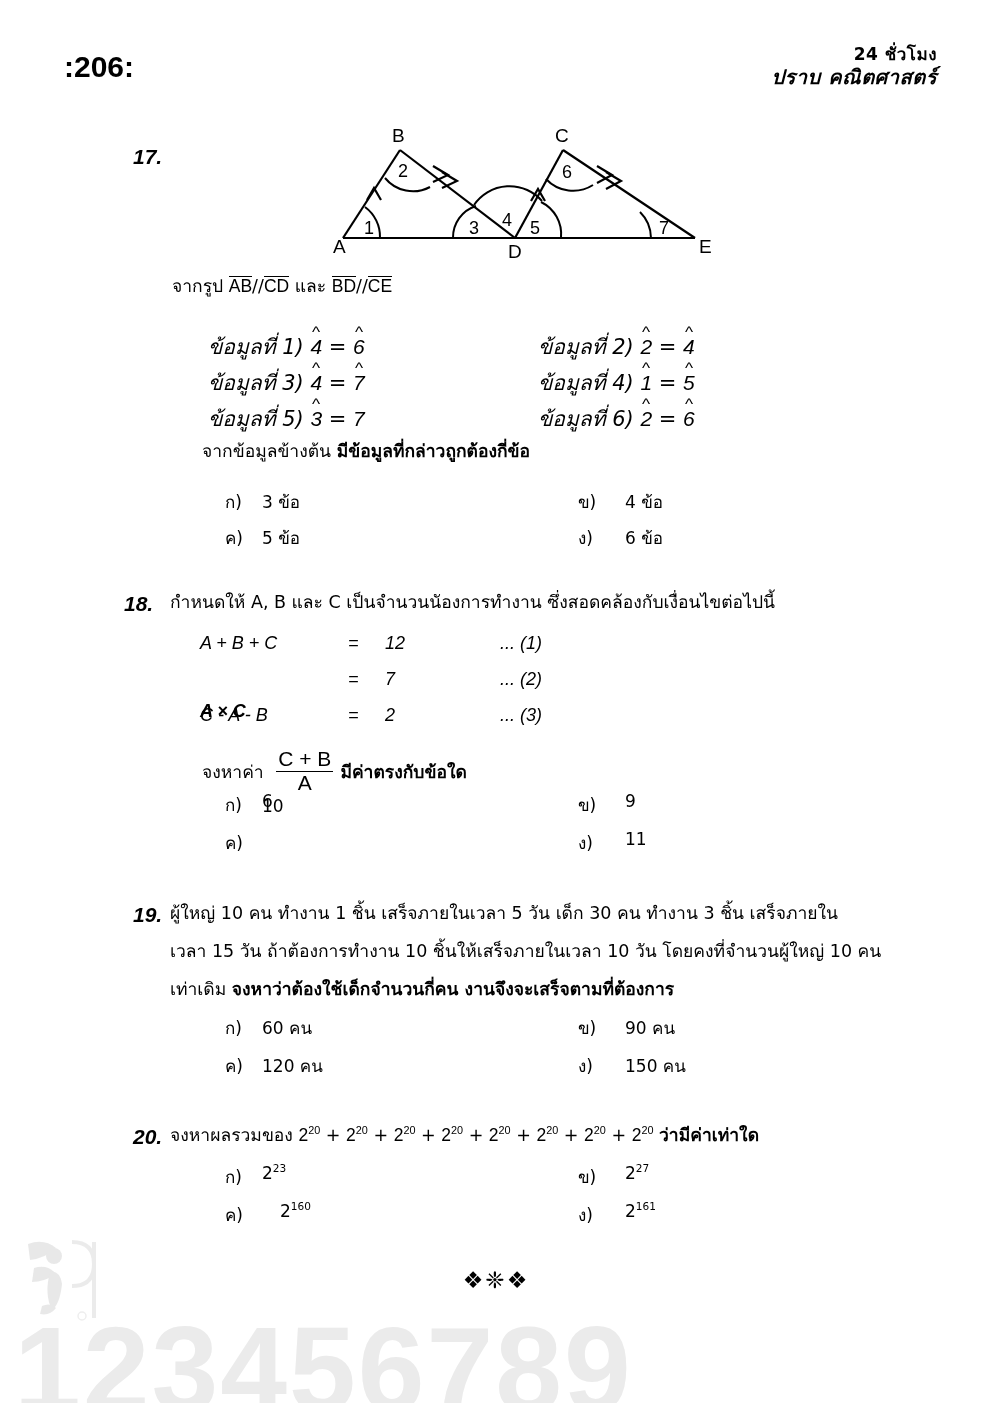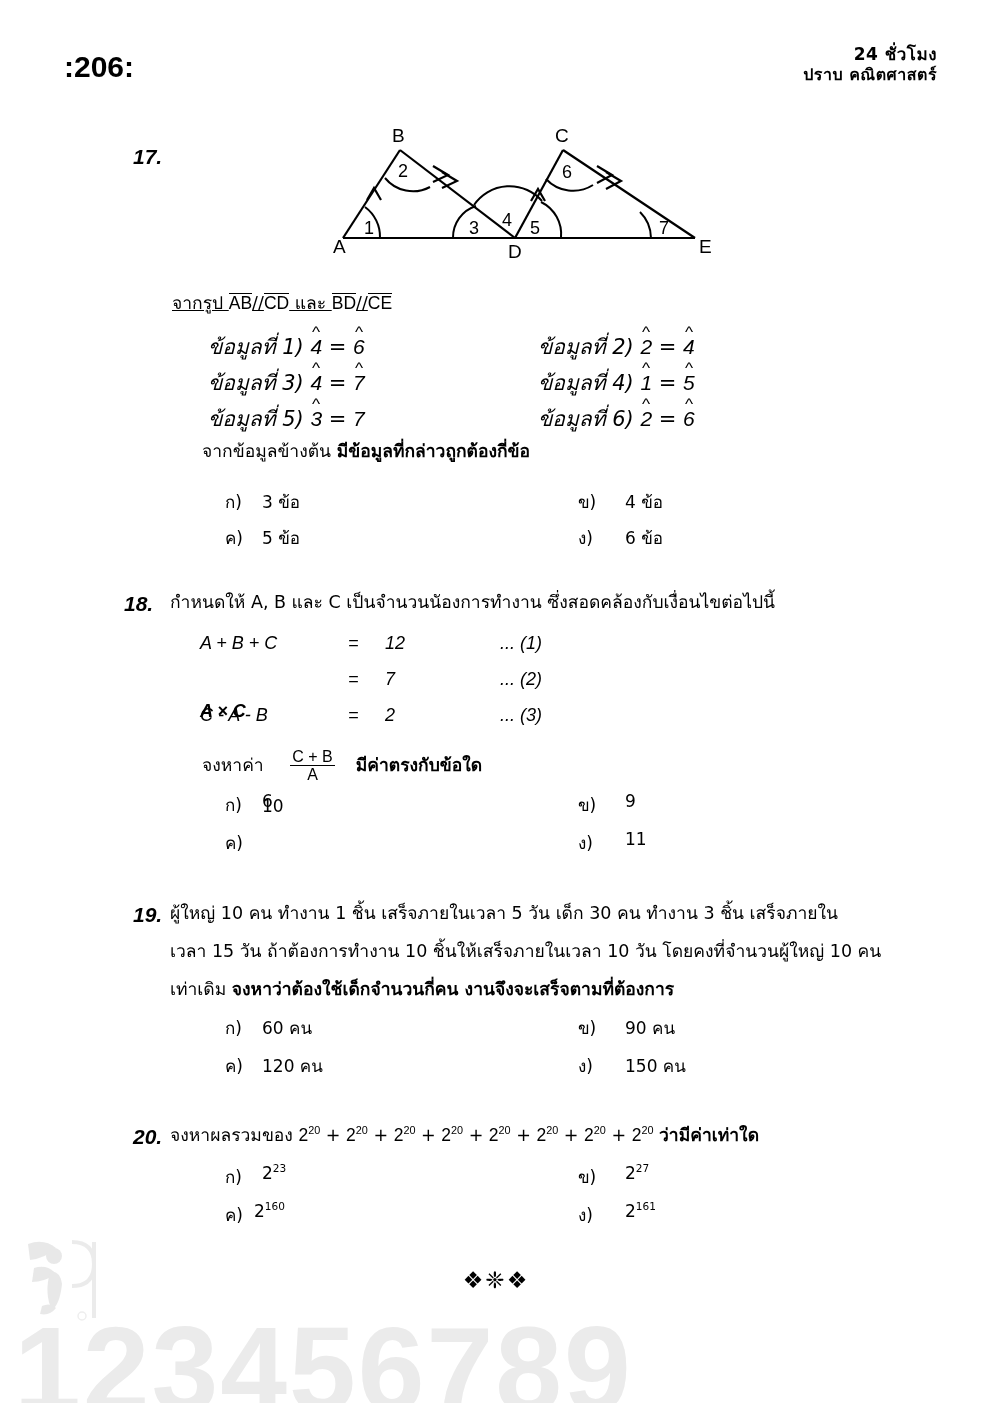--- a/index.html
+++ b/index.html
@@ -34,24 +34,25 @@
     text-align: right;
     line-height: 1.25;
   }
   .header-right .hr-line1 {
     font-size: 17px;
     font-weight: bold;
     font-family: "DejaVu Sans", sans-serif;
     letter-spacing: 0.5px;
   }
   .header-right .hr-line2 {
-    font-size: 16px;
+    font-size: 20px;
     font-weight: bold;
     font-family: "DejaVu Sans", sans-serif;
     letter-spacing: 0.5px;
+    font-style: italic;
   }
 
   
   .qnum {
     position: absolute;
     font-size: 21px;
     font-weight: bold;
     font-style: italic;
     font-family: "Liberation Sans", sans-serif;
   }
@@ -115,23 +116,23 @@
     font-family: "Liberation Sans", sans-serif;
   }
 
   
   .frac {
     display: inline-block;
     vertical-align: -0.55em;
     text-align: center;
     font-family: "Liberation Sans", sans-serif;
     font-style: normal;
-    font-size: 16px;
+    font-size: 21px;
     line-height: 1.08;
-    margin: 0 21px;
+    margin: 0 7px;
   }
   .frac .num { display: block; padding: 0 2px; }
   .frac .den { display: block; border-top: 1.4px solid #000; padding: 0 2px; }
 
   sup.exp { font-size: 0.62em; vertical-align: super; line-height: 0; }
 
   
   .ornament {
     position: absolute;
     left: 0; right: 0;
@@ -228,21 +229,21 @@
       <text x="39" y="112" font-family="Liberation Sans, sans-serif" font-size="18" fill="#000">1</text>
       <text x="73" y="55" font-family="Liberation Sans, sans-serif" font-size="18" fill="#000">2</text>
       <text x="144" y="112" font-family="Liberation Sans, sans-serif" font-size="18" fill="#000">3</text>
       <text x="177" y="104" font-family="Liberation Sans, sans-serif" font-size="18" fill="#000">4</text>
       <text x="205" y="112" font-family="Liberation Sans, sans-serif" font-size="18" fill="#000">5</text>
       <text x="237" y="56" font-family="Liberation Sans, sans-serif" font-size="18" fill="#000">6</text>
       <text x="334" y="112" font-family="Liberation Sans, sans-serif" font-size="18" fill="#000">7</text>
     </svg>
   </div>
 
-  <div class="qtext" style="left:172px; top:293px;text-decoration:underline;">
+  <div class="qtext" style="left:172px; top:276px;">
     <span>จากรูป </span><span class="overline">AB</span><span>//</span><span class="overline">CD</span><span> และ </span><span class="overline">BD</span><span>//</span><span class="overline">CE</span>
   </div>
 
   <div class="statement" style="left:208px; top:330px;">
     <span>ข้อมูลที่ 1)</span>
     <span class="ang">4</span> =
     <span class="ang">6</span>
   </div>
   <div class="statement" style="left:538px; top:330px;">
     <span>ข้อมูลที่ 2)</span>
@@ -333,21 +334,21 @@
   <div class="qnum" style="left:133px; top:1125px;">20.</div>
   <div class="qtext" style="left:170px; top:1127px;">
     <span>จงหาผลรวมของ </span><span id="q20-terms"><span style="font-family: &quot;Liberation Sans&quot;, sans-serif;"><span>2</span><sup class="exp">20</sup></span><span> + </span><span style="font-family: &quot;Liberation Sans&quot;, sans-serif;"><span>2</span><sup class="exp">20</sup></span><span> + </span><span style="font-family: &quot;Liberation Sans&quot;, sans-serif;"><span>2</span><sup class="exp">20</sup></span><span> + </span><span style="font-family: &quot;Liberation Sans&quot;, sans-serif;"><span>2</span><sup class="exp">20</sup></span><span> + </span><span style="font-family: &quot;Liberation Sans&quot;, sans-serif;"><span>2</span><sup class="exp">20</sup></span><span> + </span><span style="font-family: &quot;Liberation Sans&quot;, sans-serif;"><span>2</span><sup class="exp">20</sup></span><span> + </span><span style="font-family: &quot;Liberation Sans&quot;, sans-serif;"><span>2</span><sup class="exp">20</sup></span><span> + </span><span style="font-family: &quot;Liberation Sans&quot;, sans-serif;"><span>2</span><sup class="exp">20</sup></span><span> </span></span><span class="b">ว่ามีค่าเท่าใด</span>
   </div>
 
   <div class="choice-lbl" style="left:225px; top:1163px;">ก)</div>
   <div class="choice-val" style="left:262px; top:1163px;"><span>2</span><sup class="exp">23</sup></div>
   <div class="choice-lbl" style="left:578px; top:1163px;">ข)</div>
   <div class="choice-val" style="left:625px; top:1163px;"><span>2</span><sup class="exp">27</sup></div>
   <div class="choice-lbl" style="left:225px; top:1201px;">ค)</div>
-  <div class="choice-val" style="left:254px; top:1201px;"><span>2</span><sup class="exp">160</sup></div>
+  <div class="choice-val" style="left:280px; top:1201px;"><span>2</span><sup class="exp">160</sup></div>
   <div class="choice-lbl" style="left:578px; top:1201px;">ง)</div>
   <div class="choice-val" style="left:625px; top:1201px;"><span>2</span><sup class="exp">161</sup></div>
 
   <div class="ornament">❖❈❖</div>
 
   <svg class="wm-logo" viewBox="0 0 110 95">
     <g fill="#d6d6d6">
       <path d="M8 6 q16 -6 28 4 q-10 10 -26 12 z"></path>
       <path d="M14 30 q14 -4 22 6 q-12 8 -24 8 z"></path>
       <circle cx="34" cy="18" r="8"></circle>

